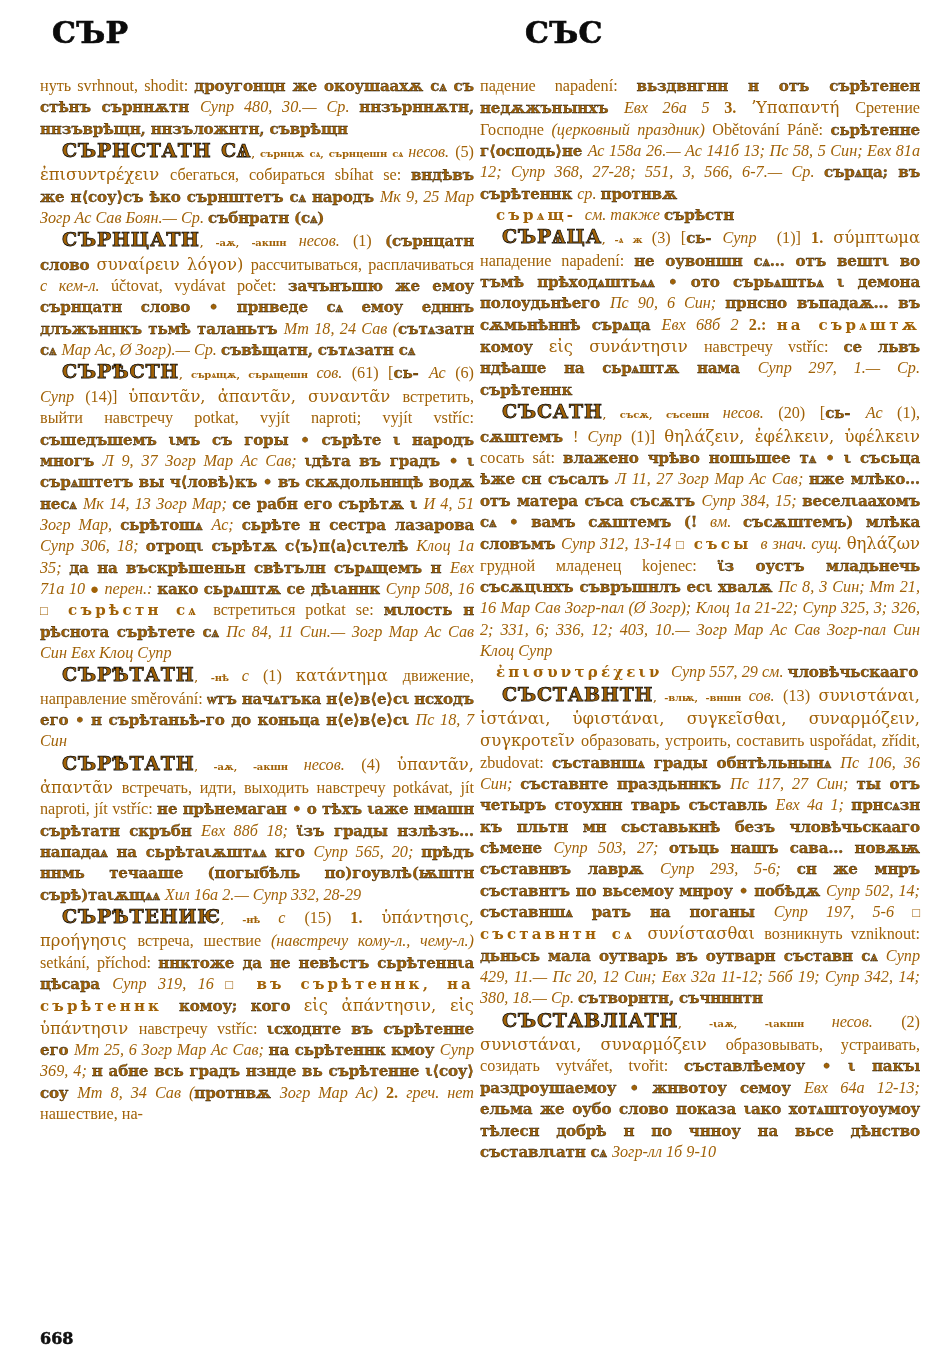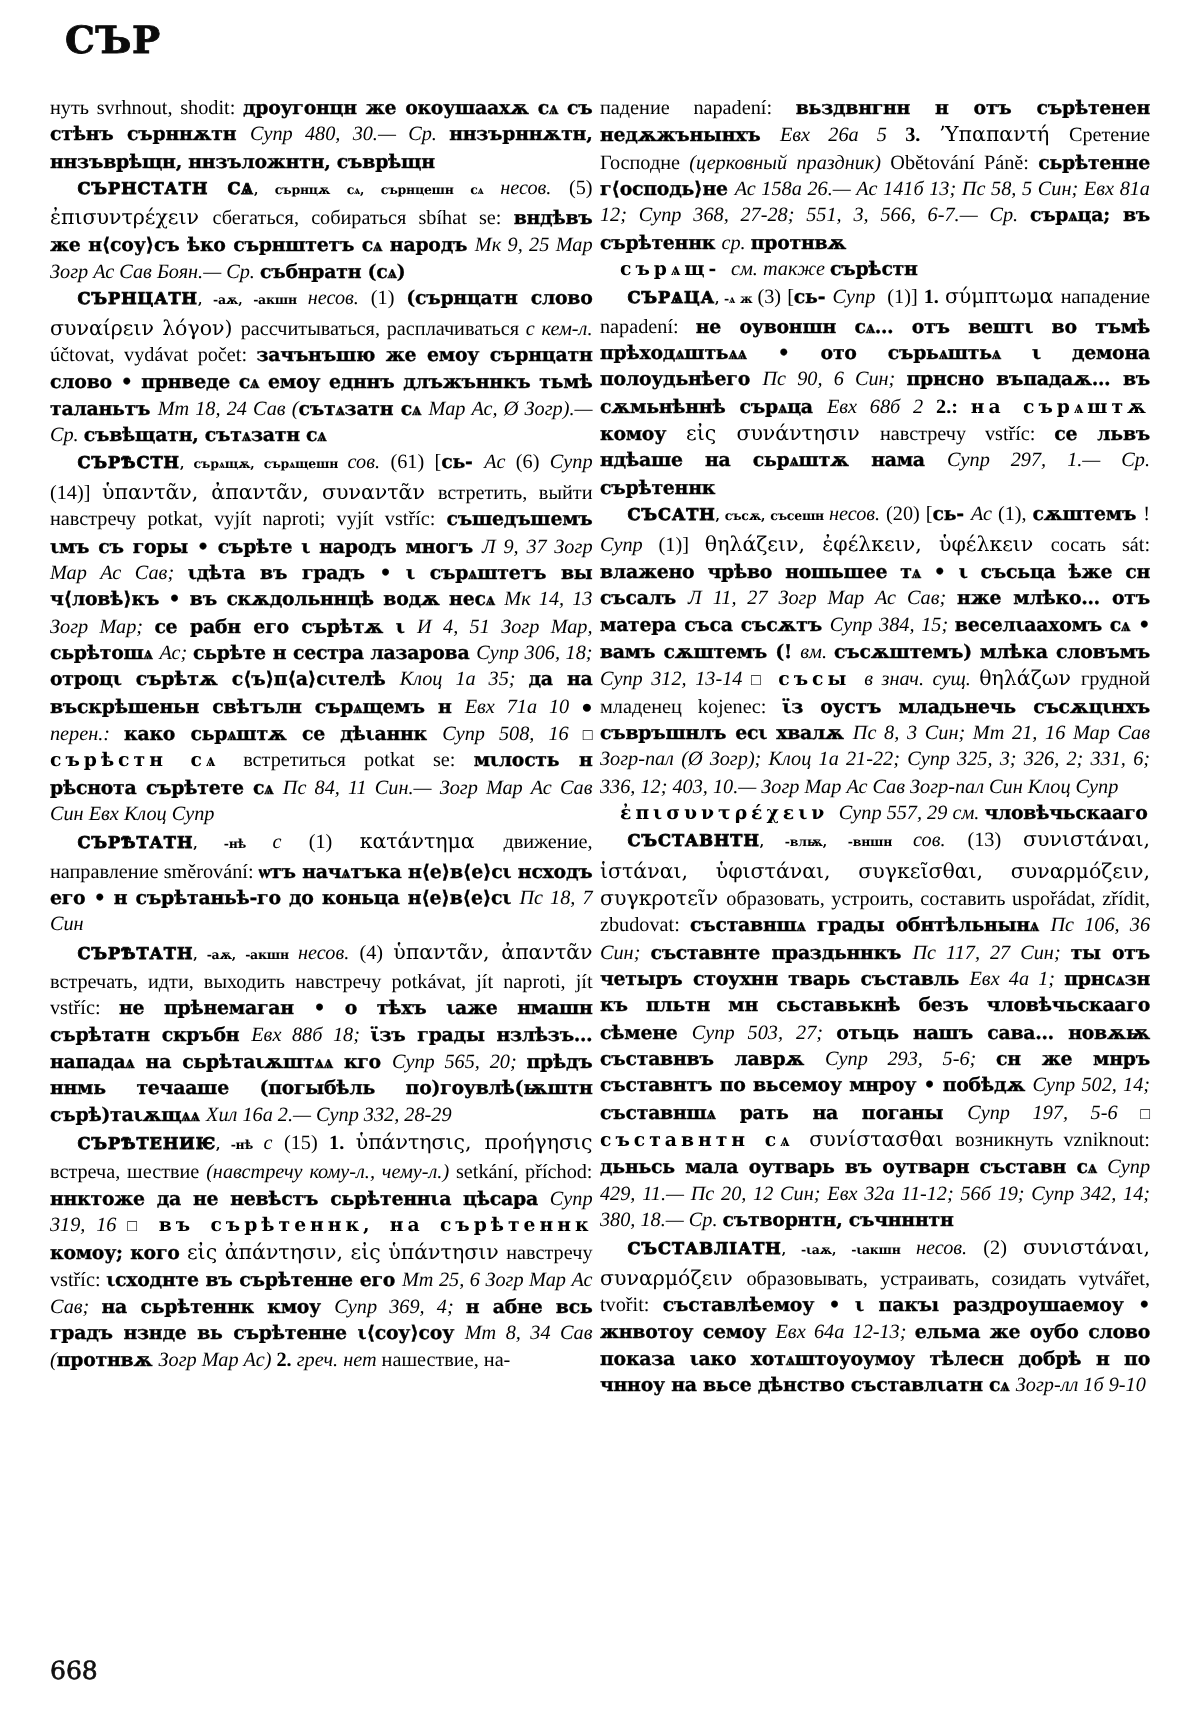--- a/index.html
+++ b/index.html
@@ -59,42 +59,42 @@
   .col.left  { padding-right: 6px; }
   .col.right { }
 
   .entry {
     margin: 0 0 0 0;
     font-size: 16.2px;
     line-height: 21.35px;
     text-align: justify;
     text-justify: inter-word;
     hyphens: none;
-    color: #000000;
+    color: #a16207;
   }
   .entry + .entry { margin-top: 0px; }
 
   .indent { text-indent: 22px; }
   .noindent { text-indent: 0; }
   .hang { text-indent: 16px; }
 
   
   
   .ocs {
     font-family: "DejaVu Serif", "Liberation Serif", serif;
     font-weight: bold;
     font-size: 15.1px;
     letter-spacing: -0.2px;
     -webkit-text-stroke: 0.28px #111;
   }
   
   .hw {
     font-family: "DejaVu Serif", "Liberation Serif", serif;
     font-weight: bold;
-    font-size: 13px;
+    font-size: 19px;
     letter-spacing: 0.8px;
     -webkit-text-stroke: 0.75px #0b0b0b;
   }
   
   .gram {
     font-family: "DejaVu Serif", "Liberation Serif", serif;
     font-weight: bold;
     font-size: 10px;
     letter-spacing: -0.2px;
   }
@@ -116,34 +116,37 @@
     letter-spacing: 3.2px;
   }
   .sq { font-size: 13px; }
   .filled { font-size: 15px; }
 
   .pagenum {
     position: absolute;
     left: 40px;
     bottom: 18px;
     font-family: "DejaVu Serif", "Liberation Serif", serif;
-    font-weight: normal;
-    font-size: 20px;
+    font-weight: bold;
+    font-size: 16px;
     -webkit-text-stroke: 0.5px #0b0b0b;
   }
 </style>
 </head>
 <body>
 
 <div class="page">
 
   <div class="heads">
     <div class="head-slot left">
       <span class="runhead">СЪР</span>
     </div>
+    <div class="head-slot right">
+      <span class="runhead">СЪС</span>
+    </div>
   </div>
 
   <div class="columns">
 
     <div class="col left">
 
       <p class="entry noindent">
         <span class="ru">нуть svrhnout, shodit: </span><span class="ocs">дроугонцн же окоушаахѫ сѧ съ стѣнъ сърннѫтн </span><span class="it">Супр 480, 30.— Ср. </span><span class="ocs">ннзърннѫтн, ннзъврѣщн, ннзъложнтн, съврѣщн</span>
       </p>
 

